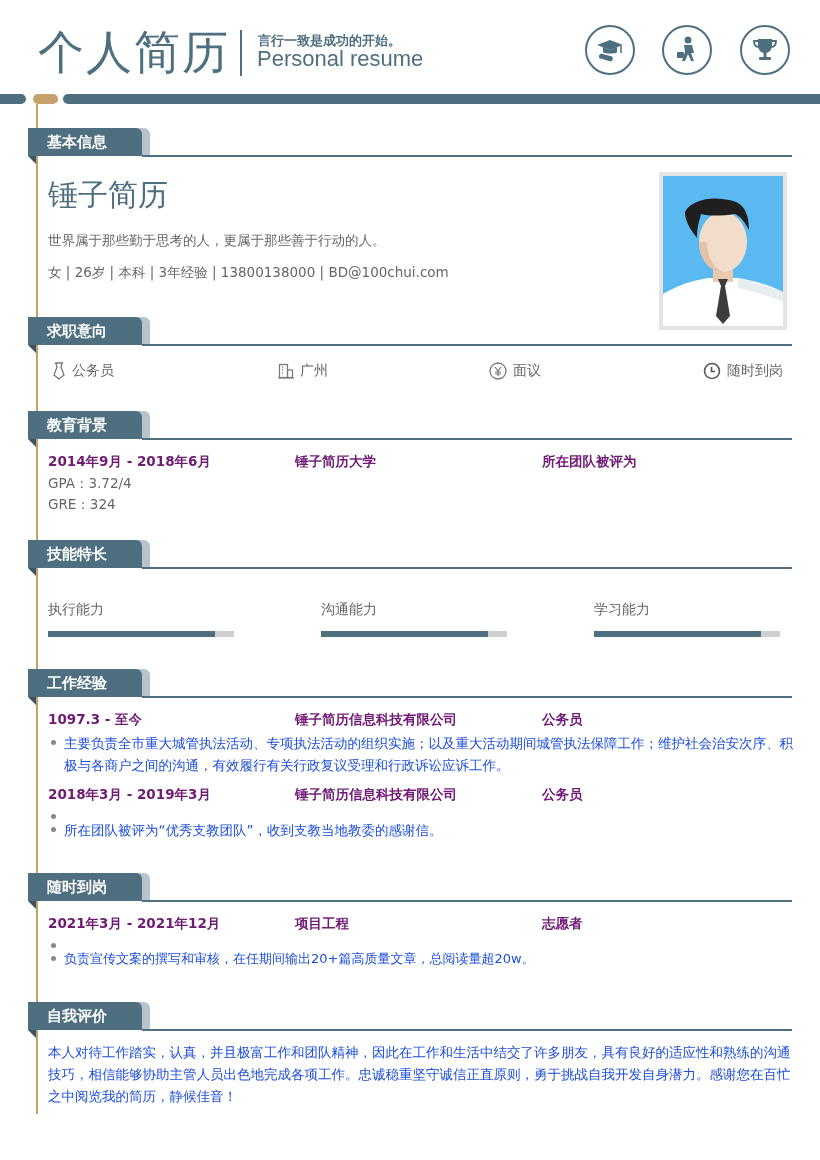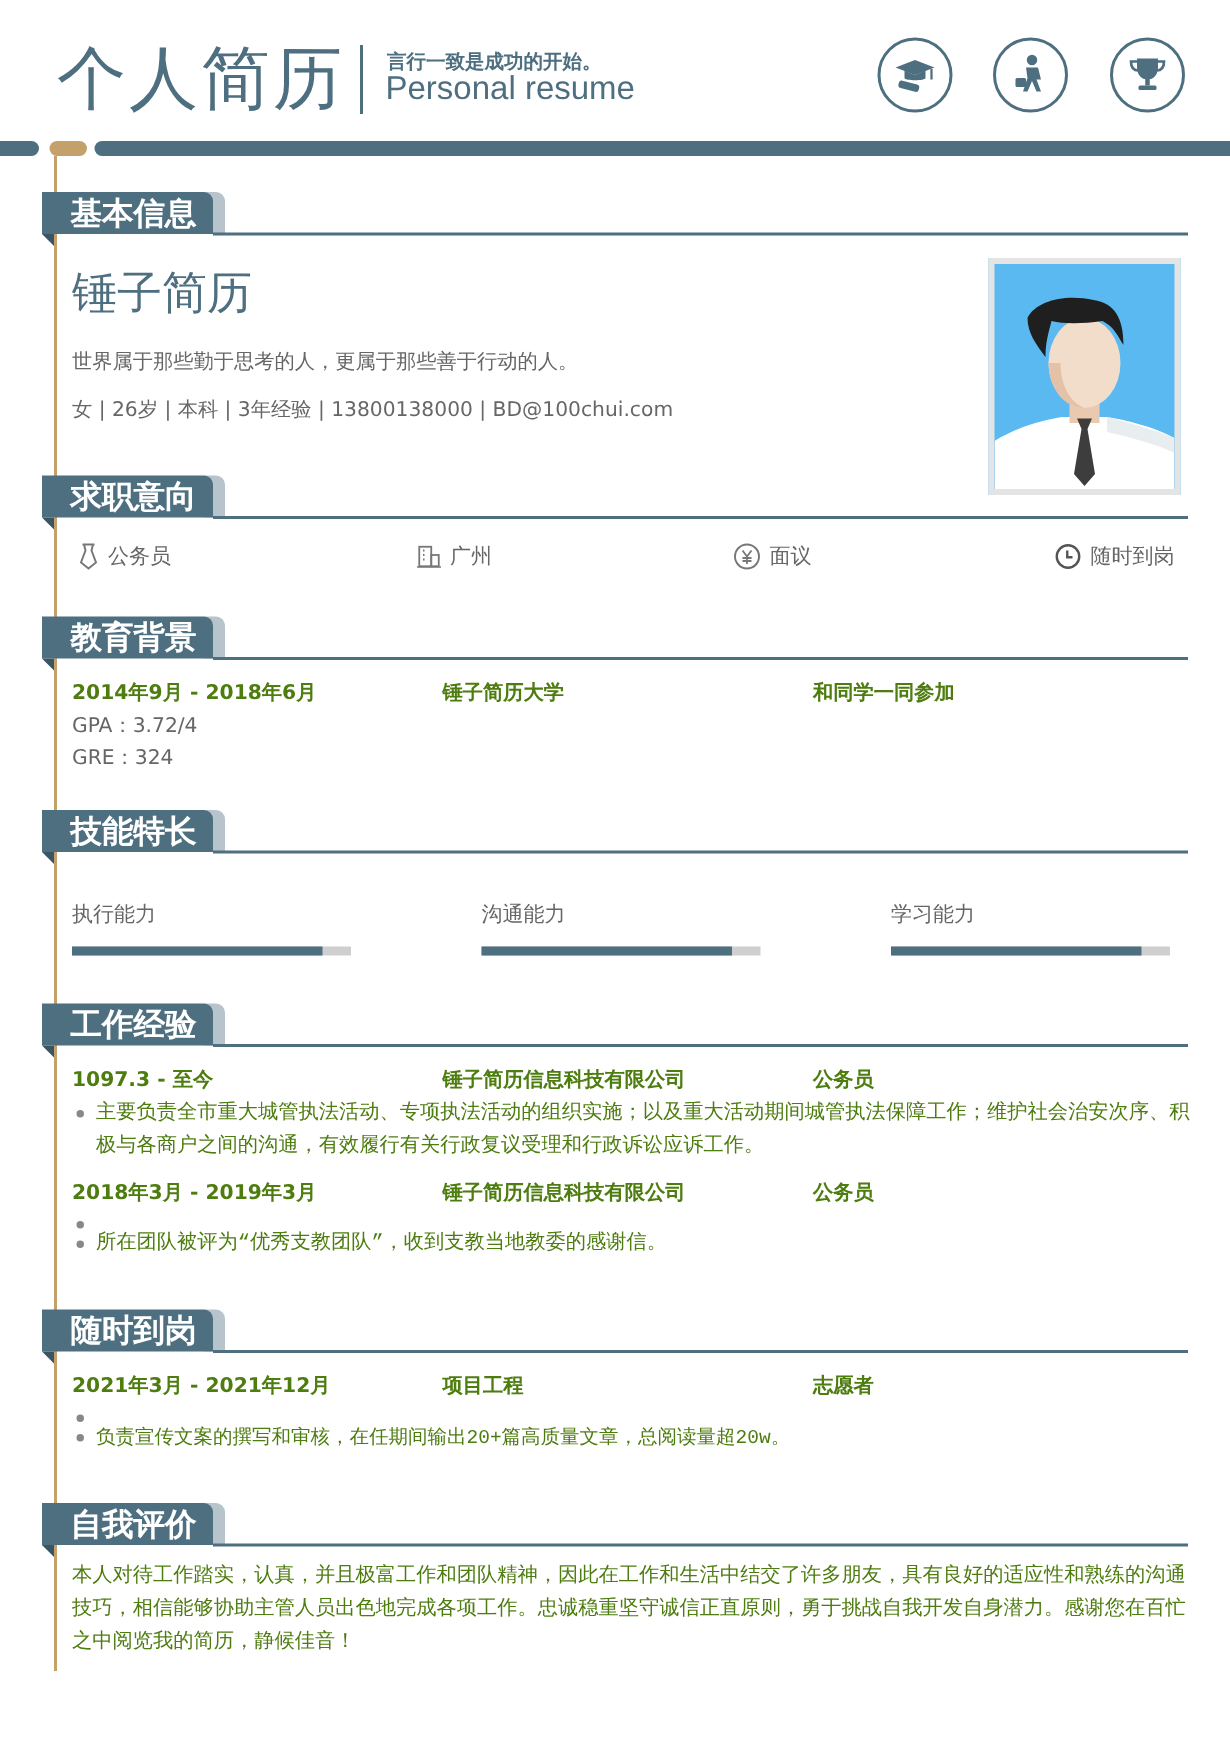--- a/index.html
+++ b/index.html
@@ -9,35 +9,35 @@
 .title-cn{left:38px;top:22px;font-size:46px;color:#4e6f80;letter-spacing:2px;line-height:60px;}
 .title-div{left:240px;top:30px;width:2px;height:46px;background:#4e6f80;}
 .motto{left:258px;top:32px;font-size:13px;color:#4e6f80;font-weight:bold;}
 .title-en{left:257px;top:46px;font-size:22px;color:#4e6f80;font-family:"Liberation Sans",sans-serif;}
 .hicon{width:50px;height:50px;border:2px solid #4e6f80;border-radius:50%;top:25px;display:flex;align-items:center;justify-content:center;}
 .bar1{left:0;top:94px;width:26px;height:10px;background:#4e6f80;border-radius:0 5px 5px 0;}
 .bar2{left:33px;top:94px;width:25px;height:10px;background:#c4a06a;border-radius:5px;}
 .bar3{left:63px;top:94px;width:757px;height:10px;background:#4e6f80;border-radius:5px 0 0 5px;}
 .vline{left:36px;top:104px;width:2px;height:1010px;background:#c4a06a;}
 .sec{left:28px;height:28px;}
-.sec .tab{position:absolute;left:0;top:0;height:28px;width:114px;background:#4e6f80;border-radius:0 6px 0 0;color:#fff;font-weight:bold;font-size:21px;line-height:28px;padding-left:19px;}
+.sec .tab{position:absolute;left:0;top:0;height:28px;width:114px;background:#4e6f80;border-radius:0 6px 0 0;color:#fff;font-weight:bold;font-size:15px;line-height:28px;padding-left:19px;}
 .sec .tab2{position:absolute;left:108px;top:0;width:14px;height:28px;background:#b7c4cb;border-radius:0 6px 0 0;}
 .sec .fold{position:absolute;left:0;top:28px;width:0;height:0;border-top:8px solid #3a5563;border-left:8px solid transparent;}
 .sec .line{position:absolute;left:114px;top:27px;width:650px;height:2px;background:#4e6f80;}
 .name{left:48px;top:175px;font-size:30px;color:#4e6f80;}
 .t13{font-size:13.5px;color:#666;}
-.b13{font-size:13.5px;font-weight:bold;color:#4d7c0f;}
+.b13{font-size:13.5px;font-weight:bold;color:#701a75;}
 .photo{left:659px;top:172px;width:128px;height:158px;border:4px solid #e4e4e4;background:#5bb9f2;overflow:hidden;}
 .jobitem{top:362px;display:flex;align-items:center;gap:6px;font-size:14px;color:#666;}
 .skill-label{top:601px;font-size:14px;color:#666;text-align:center;}
 .skill-track{top:631px;height:6px;background:#cfcfcf;width:186px;}
 .skill-fill{height:6px;background:#4e6f80;}
 .bullet{display:flex;gap:8px;}
 .bullet .dot{width:5px;height:5px;border-radius:50%;background:#888;margin-top:8px;flex:none;margin-left:3px;}
-.para{font-size:13.5px;color:#4d7c0f;line-height:22px;font-family:Liberation Mono, monospace;}
+.para{font-size:13.5px;color:#1d4ed8;line-height:22px;}
 </style>
 </head>
 <body>
 
 <div class="abs title-cn">个人简历</div>
 <div class="abs title-div"></div>
 <div class="abs motto">言行一致是成功的开始。</div>
 <div class="abs title-en">Personal resume</div>
 
 <div class="abs hicon" style="left:585px">
@@ -127,21 +127,21 @@
 </div>
 
 <div class="abs sec" style="top:411px">
   <div class="tab2"></div>
     <div class="tab">教育背景</div>
     <div class="fold"></div>
     <div class="line"></div>
 </div>
 <div class="abs b13" style="left:48px;top:453px">2014年9月 - 2018年6月</div>
 <div class="abs b13" style="left:295px;top:453px">锤子简历大学</div>
-<div class="abs b13" style="left:542px;top:453px">和同学一同参加</div>
+<div class="abs b13" style="left:542px;top:453px">所在团队被评为</div>
 <div class="abs t13" style="left:48px;top:475px">GPA：3.72/4</div>
 <div class="abs t13" style="left:48px;top:496px">GRE：324</div>
 
 <div class="abs sec" style="top:540px">
   <div class="tab2"></div>
     <div class="tab">技能特长</div>
     <div class="fold"></div>
     <div class="line"></div>
 </div>
 <div class="abs skill-label" style="left:48px">执行能力</div>

